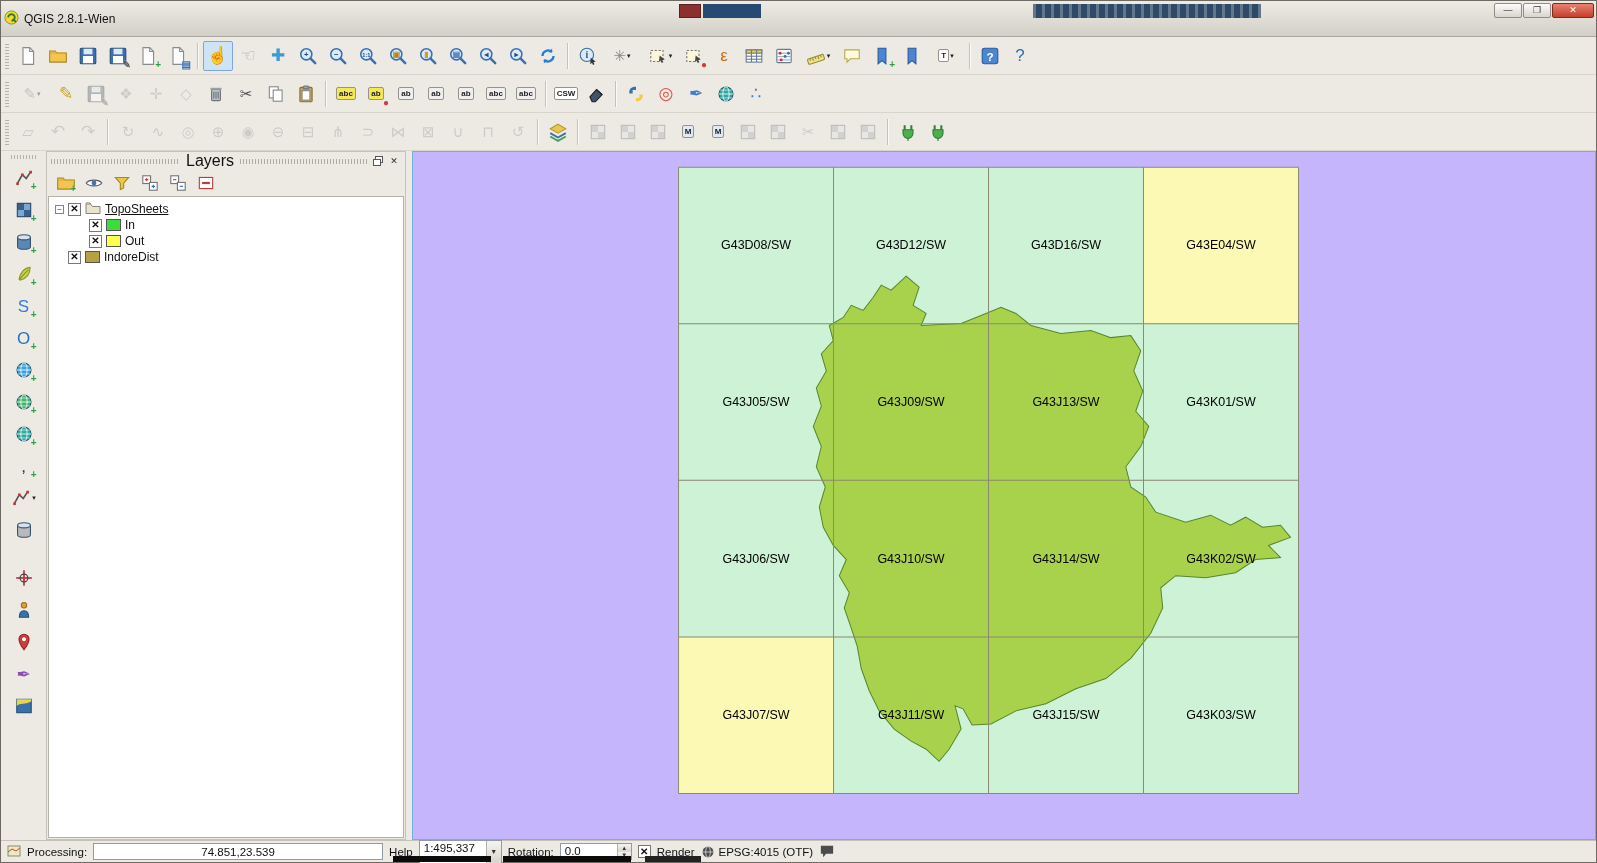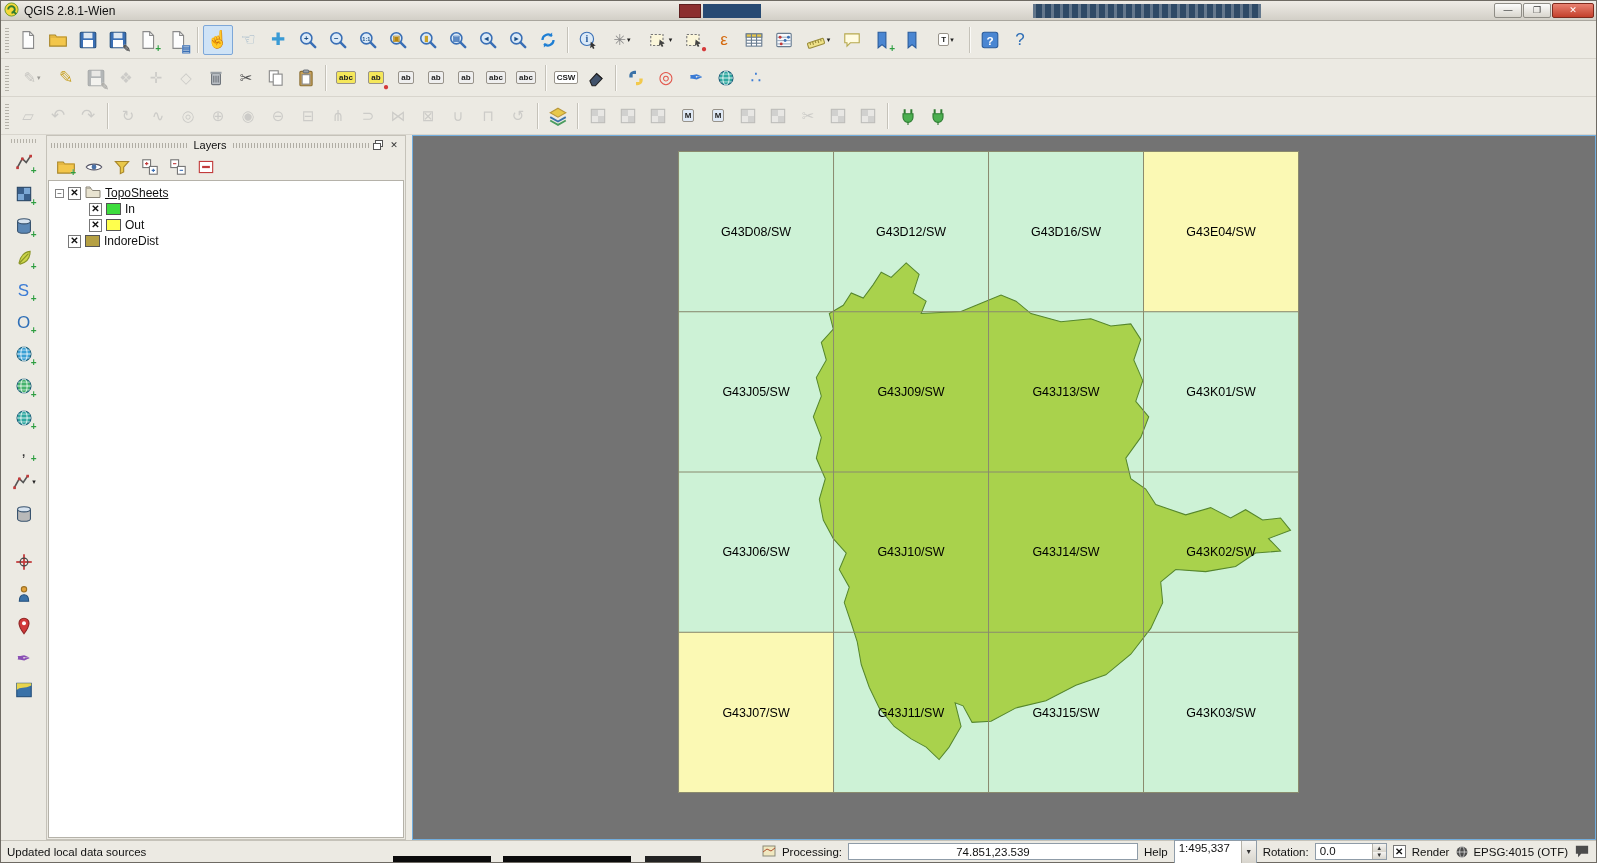--- a/index.html
+++ b/index.html
@@ -1,21 +1,21 @@
 <!DOCTYPE html>
 <html><head>
 <meta charset="utf-8">
 <style>
   *{box-sizing:border-box;margin:0;padding:0}
   html,body{width:1597px;height:863px;overflow:hidden;background:#eceae3;
     font-family:"Liberation Sans",sans-serif;font-size:12px;color:#111;user-select:none}
   .window{width:100%;height:100%;display:flex;flex-direction:column;border:1px solid #6e6a63}
 
   
-  .titlebar{height:20px;background:linear-gradient(#efece6,#d2cfc7);border-bottom:1px solid #a9a69e;
+  .titlebar{height:36px;background:linear-gradient(#efece6,#d2cfc7);border-bottom:1px solid #a9a69e;
     display:flex;align-items:center;padding:0 3px;position:relative;flex:0 0 auto}
   .titlebar .title{font-size:12px;margin-left:5px}
   .win-controls{position:absolute;right:2px;top:2px;display:flex;gap:1px}
   .wbtn{width:28px;height:15px;border:1px solid #8f8d86;border-radius:2px;
     background:linear-gradient(#fcfcfb,#d8d5cd);display:flex;align-items:center;justify-content:center;
     font-size:9px;color:#333;line-height:1}
   .wbtn.close{width:42px;background:linear-gradient(#e98271,#c3402c);color:#fff;border-color:#7e2a1d}
   .artifact{position:absolute;top:3px;height:14px}
 
   
@@ -44,38 +44,38 @@
   .sep{width:2px;height:26px;margin:0 4px;border-left:1px solid #c5c2b9;border-right:1px solid #fbfaf7;flex:0 0 auto}
   .lgap{height:14px;flex:0 0 auto}
 
   
   .main{flex:1;display:flex;min-height:0}
   .left-toolbar{width:45px;background:#eceae3;display:flex;flex-direction:column;align-items:center;
     padding-top:2px;gap:2px;flex:0 0 auto}
   .layers-panel{width:360px;background:#eceae3;display:flex;flex-direction:column;
     border:1px solid #c5c2b9;flex:0 0 auto}
   .panel-header{height:18px;display:flex;align-items:center;padding:0 4px;flex:0 0 auto}
-  .panel-title{font-size:11px;padding:0 6px}
+  .panel-title{font-size:16px;padding:0 6px}
   .dots{flex:1;height:5px;background-image:repeating-linear-gradient(90deg,#b0ada4 0 1px,transparent 1px 3px)}
   .ph-btn{width:14px;height:13px;display:flex;align-items:center;justify-content:center;font-size:9px;
     color:#333;margin-left:2px}
   .panel-toolbar{height:26px;display:flex;align-items:center;gap:6px;padding:0 8px;flex:0 0 auto}
   .pt-btn{width:22px;height:22px;display:flex;align-items:center;justify-content:center;position:relative}
   .layer-tree{flex:1;background:#fff;border:1px solid #b5b2a9;margin:0 1px 1px 1px;padding:4px 2px;font-size:12px;overflow:hidden}
   .tree-row{display:flex;align-items:center;height:16px;gap:4px;padding-left:4px}
   .expander{width:9px;height:9px;border:1px solid #848484;background:#fff;font-size:8px;line-height:7px;
     text-align:center;color:#333;flex:0 0 auto}
   .cbx{width:13px;height:13px;border:1px solid #777;background:#fff;display:flex;align-items:center;
     justify-content:center;font-size:10px;font-weight:bold;line-height:1;flex:0 0 auto}
   .swatch{width:15px;height:12px;border:1px solid #555;flex:0 0 auto}
   .tree-label{white-space:nowrap}
   .tree-label.bold{font-weight:normal}
   .tree-label.selected{font-weight:normal;text-decoration:underline}
   .splitter{width:6px;background:#eceae3;flex:0 0 auto}
-  .map-area{flex:1;background:#737373;border:1px solid #72aede;min-width:0}
+  .map-area{flex:1;background:#c4b5fd;border:1px solid #72aede;min-width:0}
   .map-area svg{display:block;width:100%;height:100%}
 
   
   .statusbar{height:22px;display:flex;align-items:center;gap:6px;padding:0 6px;background:#eceae3;
     border-top:1px solid #c5c2b9;font-size:11.5px;flex:0 0 auto;position:relative}
   .sb-msg{flex:1}
   .sb-input{height:17px;border:1px solid #8f9ca8;background:#fff;font-size:11.5px;text-align:center;
     font-family:inherit;color:#111}
   .coord{width:290px}
   .combo{display:flex;height:24px;border:1px solid #8f9ca8;background:#fff;align-items:stretch}
@@ -845,21 +845,20 @@
           <text x="343.625" y="562.375" text-anchor="middle" font-size="12.5" fill="#000000" font-family="Liberation Sans, sans-serif">G43J07/SW</text>
           <text x="498.875" y="562.375" text-anchor="middle" font-size="12.5" fill="#000000" font-family="Liberation Sans, sans-serif">G43J11/SW</text>
           <text x="654.125" y="562.375" text-anchor="middle" font-size="12.5" fill="#000000" font-family="Liberation Sans, sans-serif">G43J15/SW</text>
           <text x="809.375" y="562.375" text-anchor="middle" font-size="12.5" fill="#000000" font-family="Liberation Sans, sans-serif">G43K03/SW</text>
         </svg>
     </div>
 
   </div>
 
   <div class="statusbar">
-    <span class="sb-msg">Updated local data sources</span>
     <span>
       <svg width="14" height="14" viewBox="0 0 14 14">
           <rect x="1" y="2" width="12" height="10" fill="#f0e8c0" stroke="#8a8a7a"></rect>
           <path d="M1 8l4-3 4 2 4-3" stroke="#b05030" fill="none"></path>
         </svg>
     </span>
     <span class="sb-label">Processing:</span>
     <input class="sb-input coord" value="74.851,23.539" style="">
     <span class="sb-label">Help</span>
     <div class="combo">

